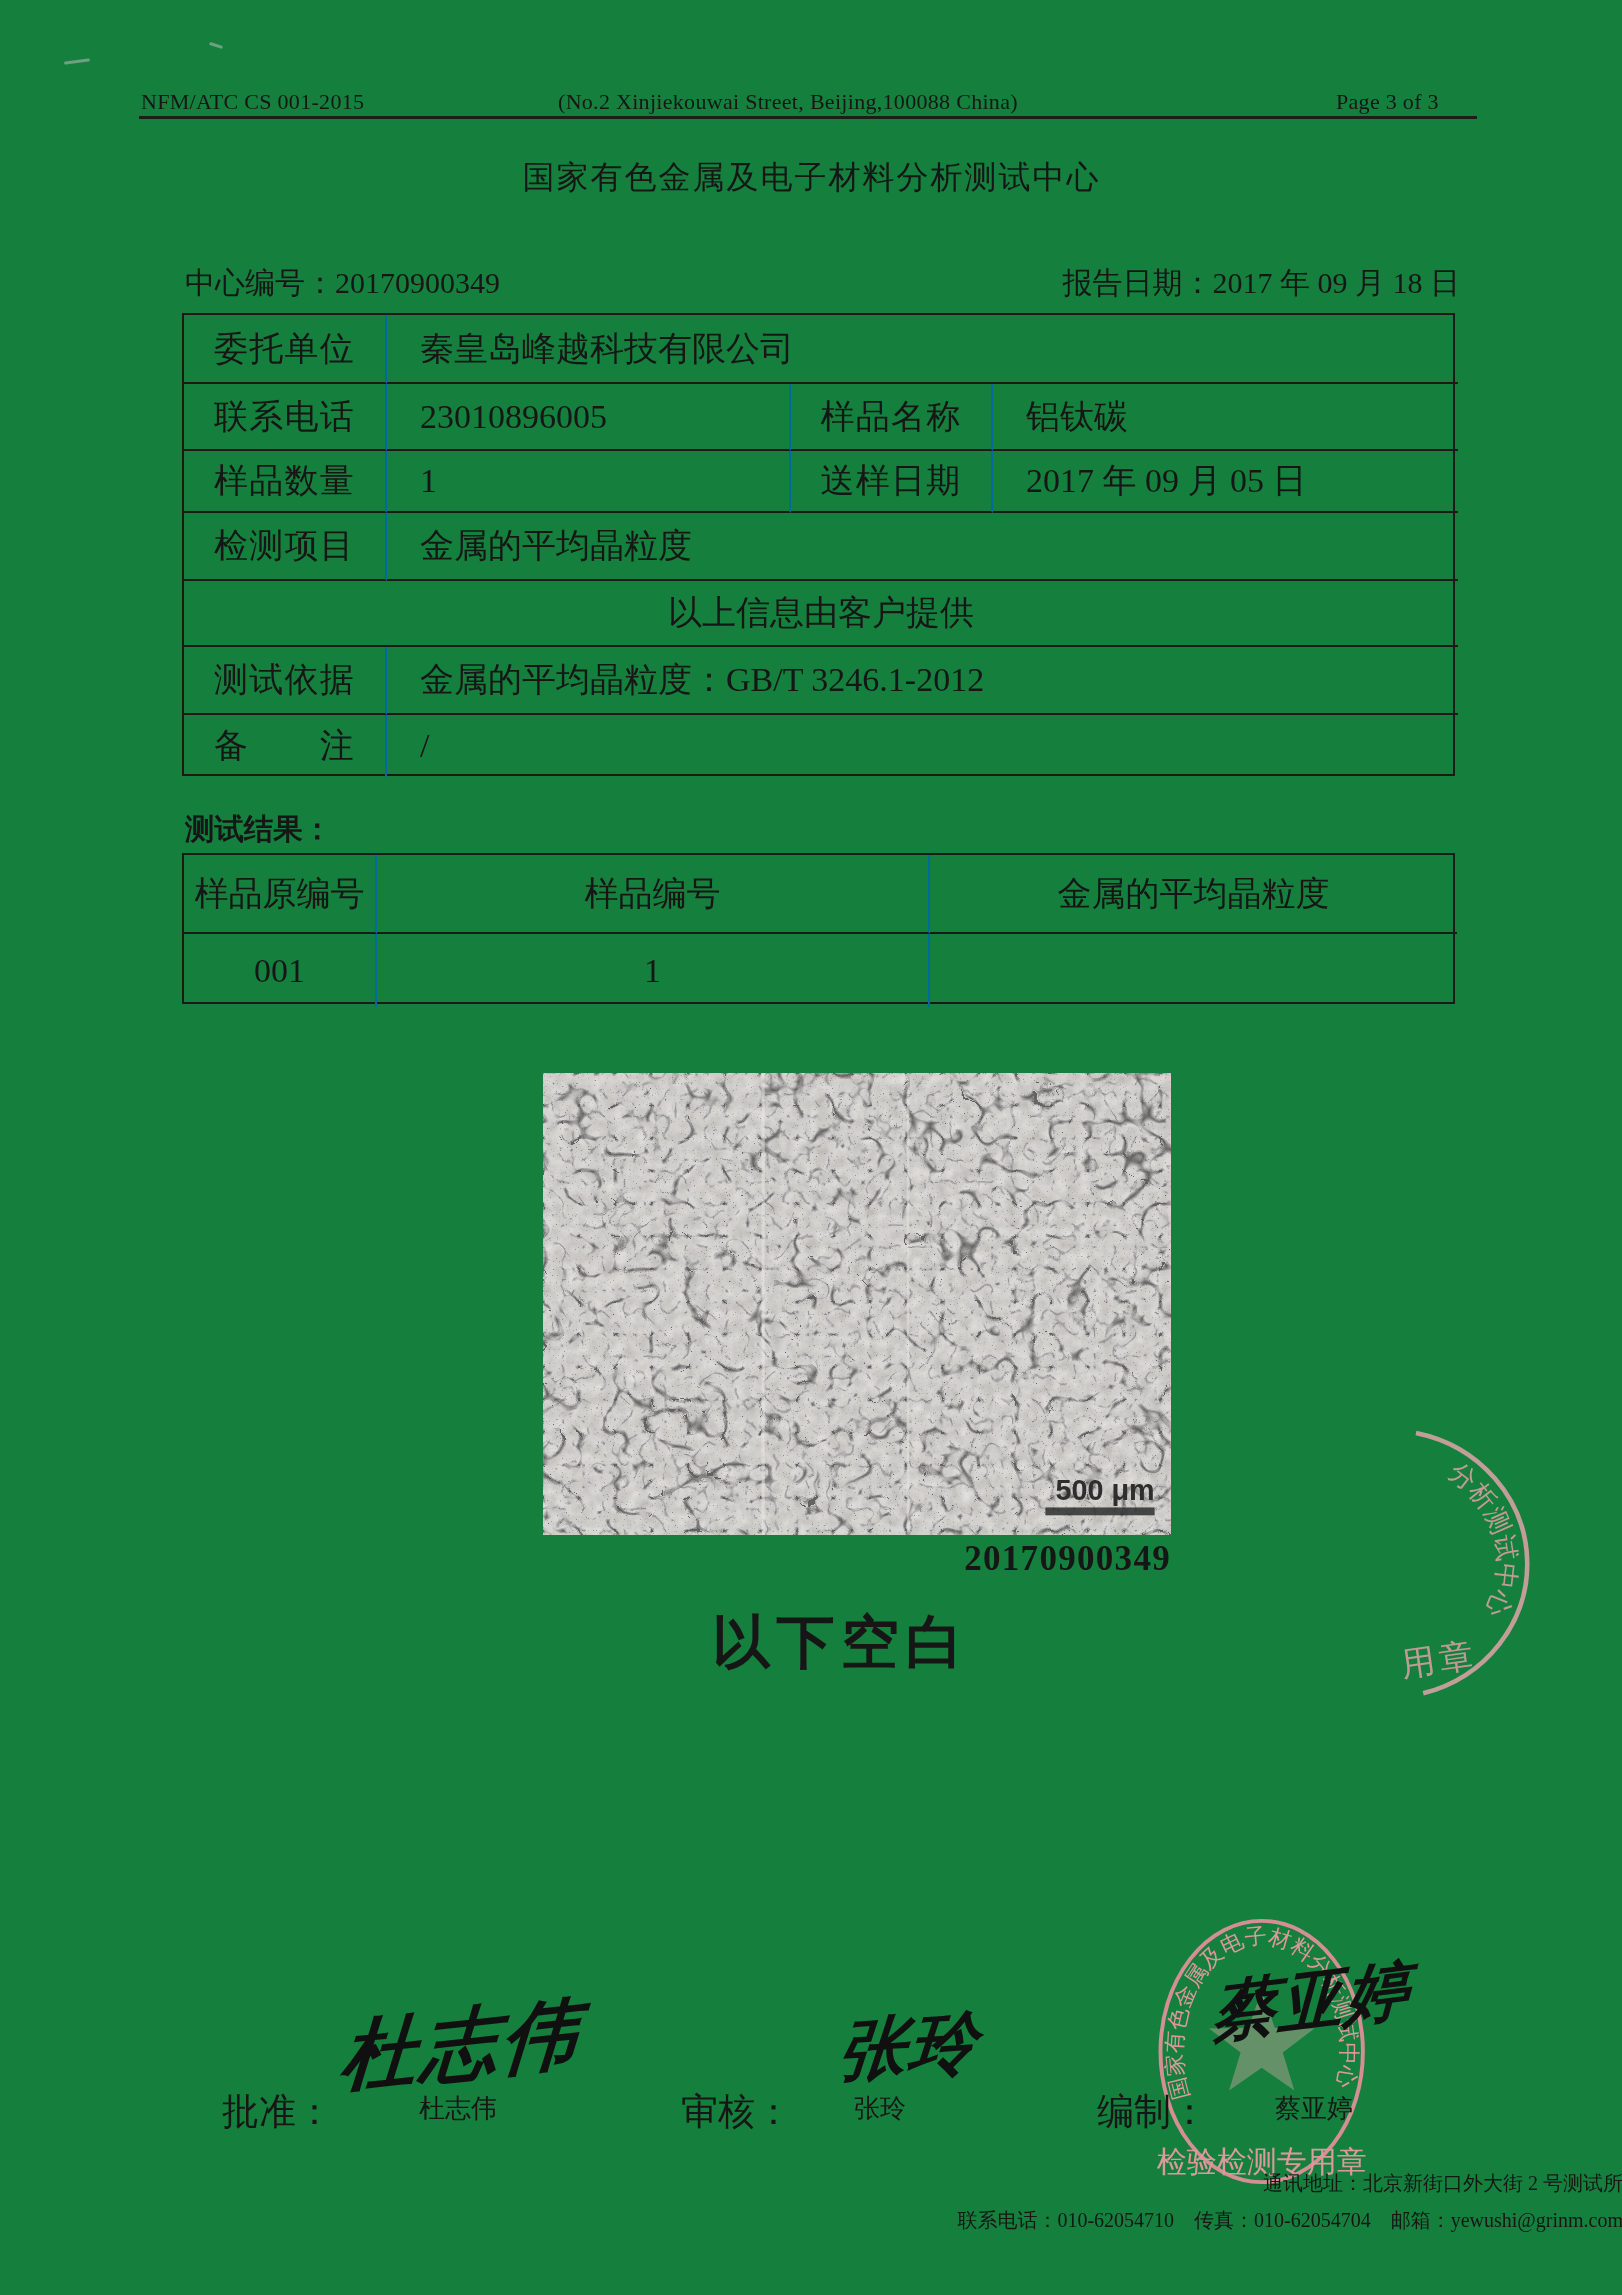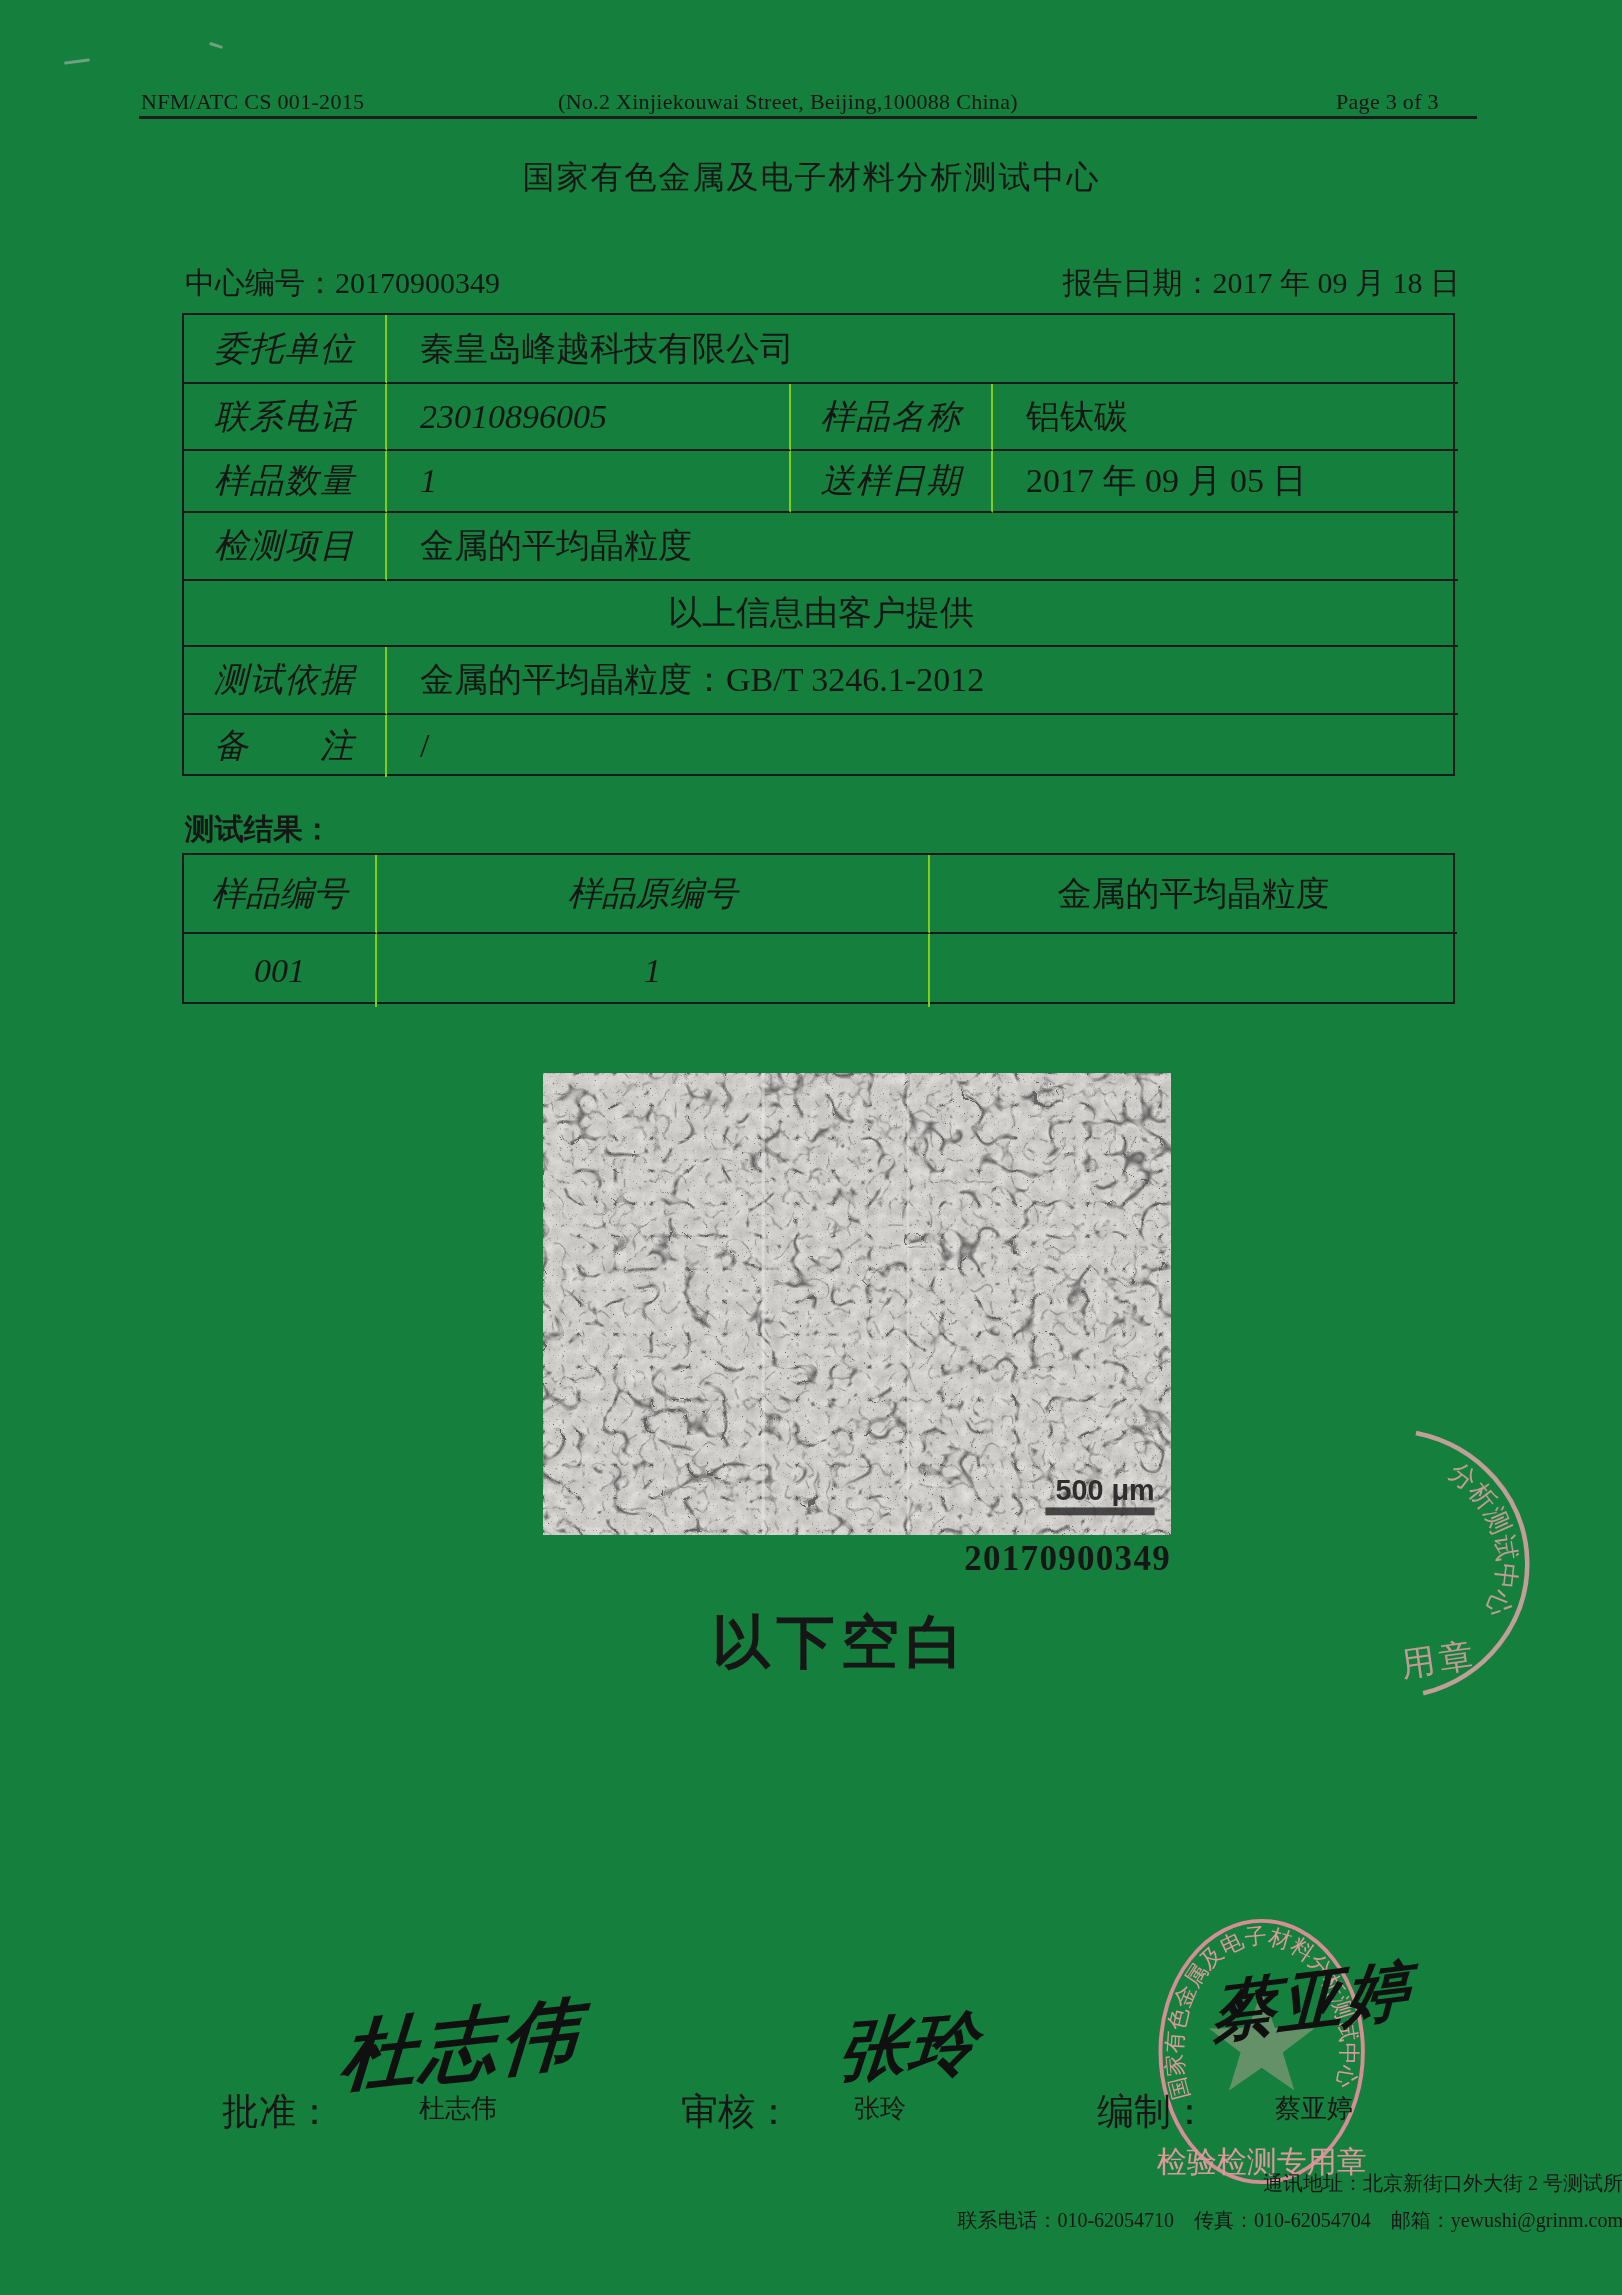--- a/index.html
+++ b/index.html
@@ -29,21 +29,21 @@
   #info-table {
     left:182px; top:313px; width:1273px; height:463px;
     display:grid; box-sizing:border-box;
     grid-template-columns:203px 404px 202px 465px;
     grid-template-rows:69px 67px 62px 68px 66px 68px 62px;
     border:2.6px solid #1a1a1a;
   }
   .cell { display:flex; align-items:center; font-size:34px; box-sizing:border-box; overflow:hidden; }
   .lbl  { justify-content:center; letter-spacing:1.3px; }
   .val  { justify-content:flex-start; padding-left:33px;text-align:center; }
-  .br { border-right:2px solid #84cc16;font-style:italic; }
+  .br { border-right:2px solid #0369a1; }
   .bb { border-bottom:2px solid #1a1a1a; }
   .span3 { grid-column:span 3; }
   .span4 { grid-column:1 / -1; justify-content:center; }
 
   
   #results-heading { left:185px; top:810px; font-size:29.4px; font-weight:bold; }
   #results-table {
     left:182px; top:853px; width:1273px; height:151px;
     display:grid; box-sizing:border-box;
     grid-template-columns:193px 553px 527px;
@@ -128,22 +128,22 @@
 
     <div class="cell lbl br bb">测试依据</div>
     <div class="cell val bb span3">金属的平均晶粒度：GB/T 3246.1-2012</div>
 
     <div class="cell lbl br">备　　注</div>
     <div class="cell val span3">/</div>
   </div>
 
   <div class="abs" id="results-heading">测试结果：</div>
   <div class="abs" id="results-table">
+    <div class="cell br bb">样品原编号</div>
     <div class="cell br bb">样品编号</div>
-    <div class="cell br bb">样品原编号</div>
     <div class="cell bb">金属的平均晶粒度</div>
     <div class="cell br">001</div>
     <div class="cell br">1</div>
   </div>
 
   <svg class="abs" id="figure" width="628" height="462" viewBox="0 0 960 706">
     <defs>
       <filter id="fBase" x="0" y="0" width="100%" height="100%">
         <feTurbulence type="fractalNoise" baseFrequency="0.055 0.055" numOctaves="3" seed="11"></feTurbulence>
         <feColorMatrix type="saturate" values="0"></feColorMatrix>

